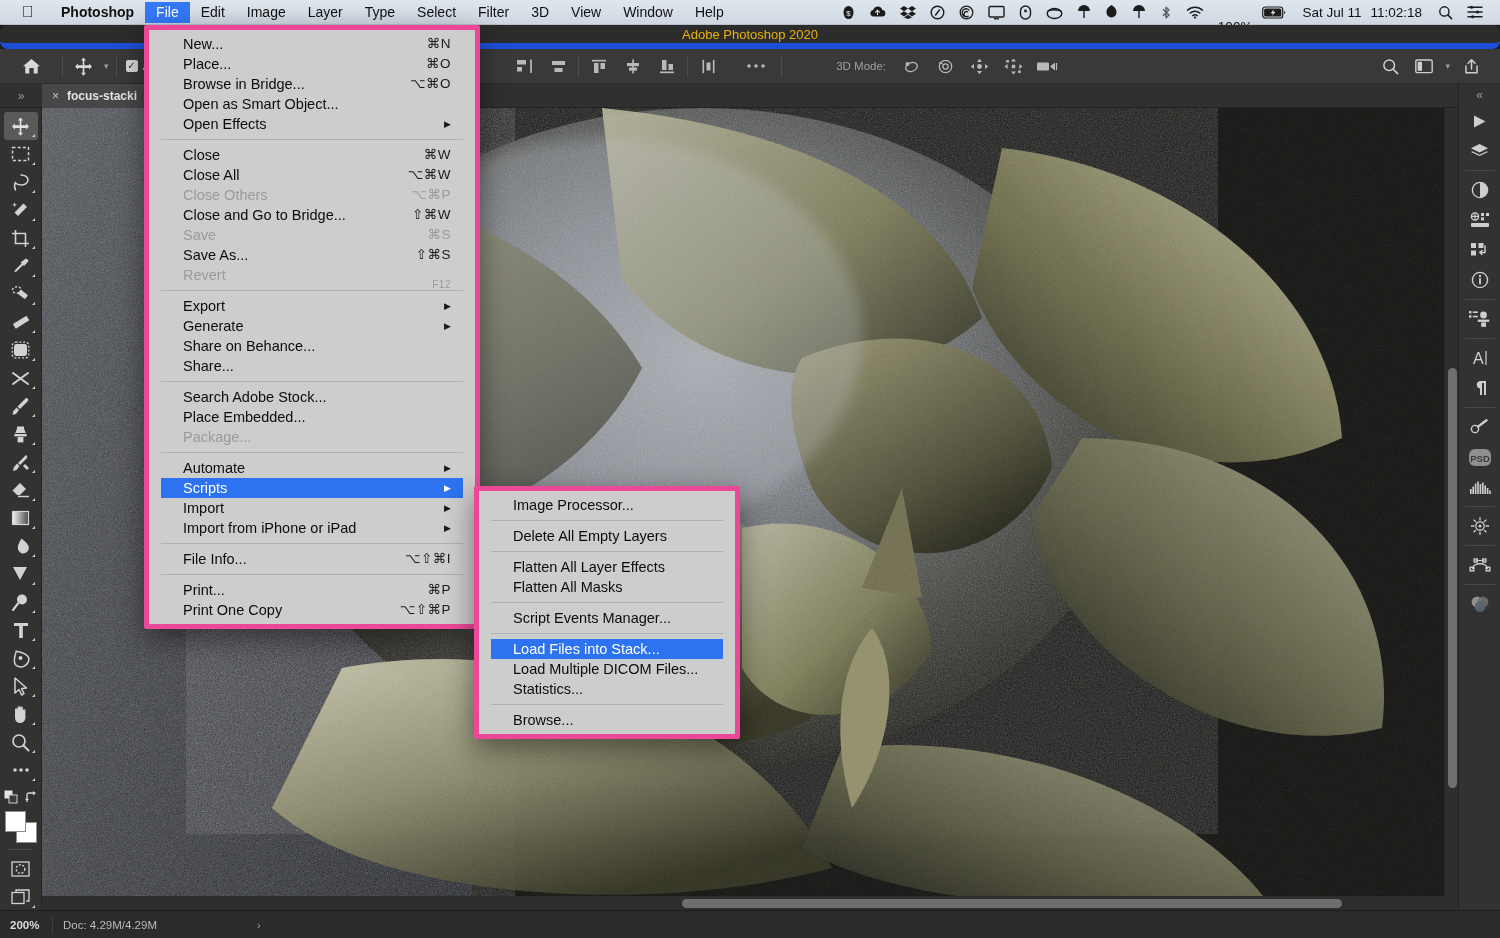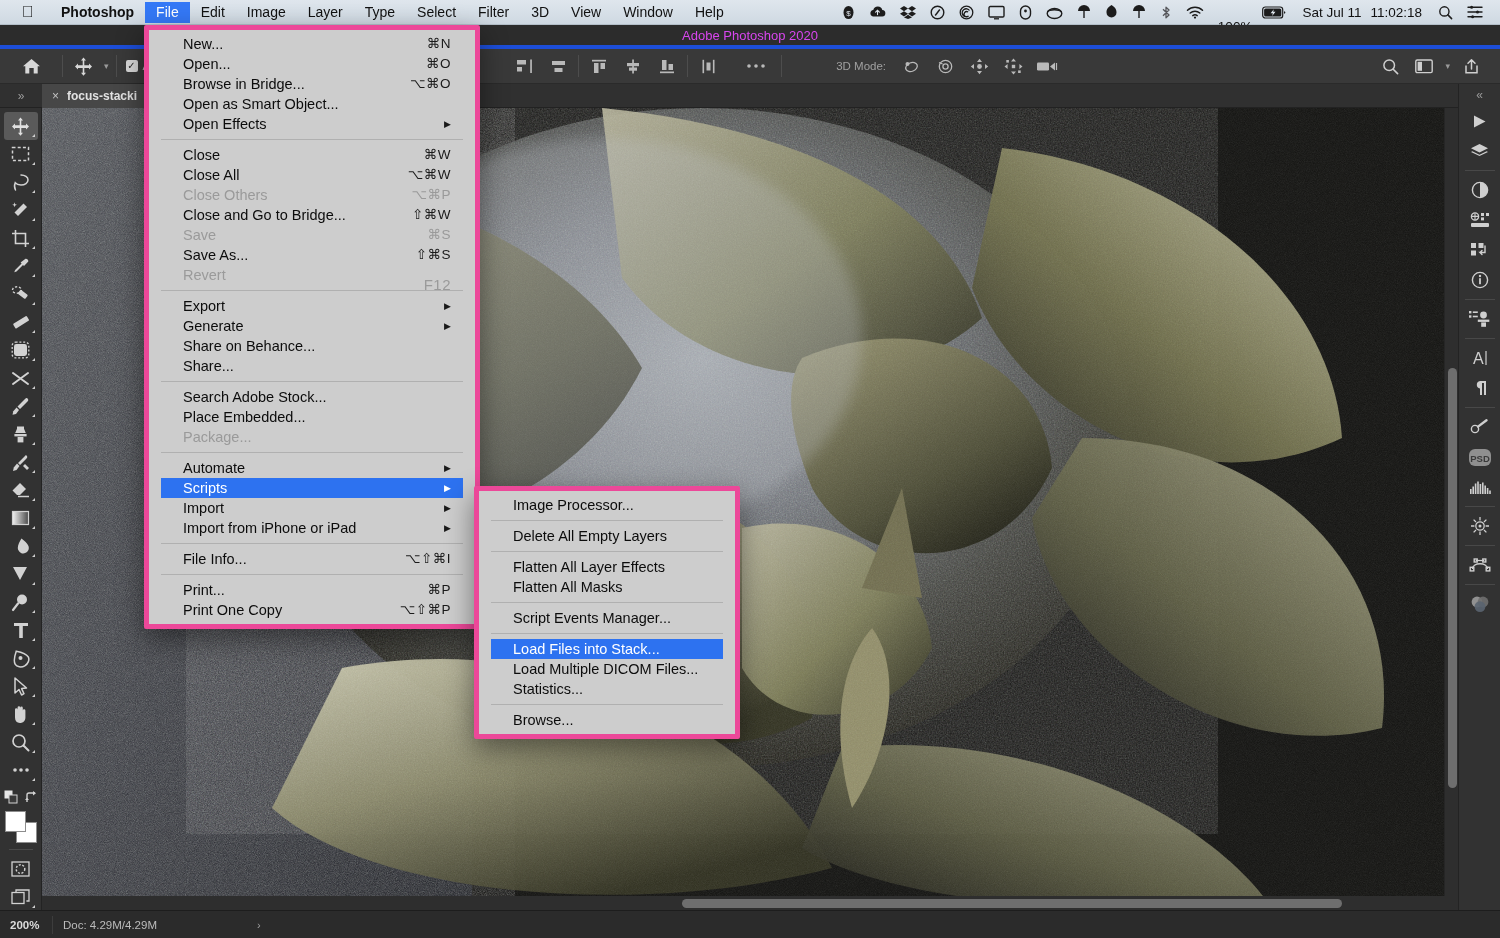--- a/index.html
+++ b/index.html
@@ -24,23 +24,24 @@
   #macbar .mi.active { background:#3478f6; color:#fff; }
   #macbar .right { margin-left:auto; display:flex; align-items:center; padding-right:10px; }
   #macbar .right .si { padding:0 7px; font-size:14px; display:flex; align-items:center; }
   #macbar .right .clock { padding:0 9px; font-size:13.5px; }
 
   svg.micon { display:block; }
 
   
   #pstitle {
     position:absolute; left:0; top:25px; width:1500px; height:24px;
-    background:#2c2c2c; color:#d946ef; font-size:13px;
+    background:#2c2c2c; color:#eab308; font-size:13px;
     display:flex; align-items:center; justify-content:center;
-    border-bottom:4px solid #1d4ed8;
+    border-bottom:6px solid #1d4ed8;
+    border-radius:8px;
   }
 
   
   #optbar {
     position:absolute; left:0; top:49px; width:1500px; height:35px;
     background:#393939; border-bottom:1px solid #2a2a2a;
     display:flex; align-items:center; color:#b9b9b9; font-size:11.5px;
   }
   .obtn { width:34px; height:33px; display:flex; align-items:center; justify-content:center; cursor:default; }
   .osep { width:1px; height:22px; background:#4d4d4d; margin:0 3px; }
@@ -860,21 +861,21 @@
   <span class="docinfo">Doc: 4.29M/4.29M</span>
   <span class="arr">›</span>
 </div>
 
 <div class="menu" id="filemenu">
     <div class="row">
       <span class="lbl">New...</span>
       <span class="key">⌘N</span>
     </div>
     <div class="row">
-      <span class="lbl">Open...</span>
+      <span class="lbl">Place...</span>
       <span class="key">⌘O</span>
     </div>
     <div class="row">
       <span class="lbl">Browse in Bridge...</span>
       <span class="key">⌥⌘O</span>
     </div>
     <div class="row">
       <span class="lbl">Open as Smart Object...</span>
     </div>
     <div class="row">
@@ -901,21 +902,21 @@
     <div class="row dim">
       <span class="lbl">Save</span>
       <span class="key">⌘S</span>
     </div>
     <div class="row">
       <span class="lbl">Save As...</span>
       <span class="key">⇧⌘S</span>
     </div>
     <div class="row dim">
       <span class="lbl">Revert</span>
-      <span class="key" style="font-size: 15px; margin-top: 20px;">F12</span>
+      <span class="key" style="font-size: 10px; margin-top: 20px;">F12</span>
     </div>
     <div class="sep"></div>
     <div class="row">
       <span class="lbl">Export</span>
       <span class="sub">▶</span>
     </div>
     <div class="row">
       <span class="lbl">Generate</span>
       <span class="sub">▶</span>
     </div>

